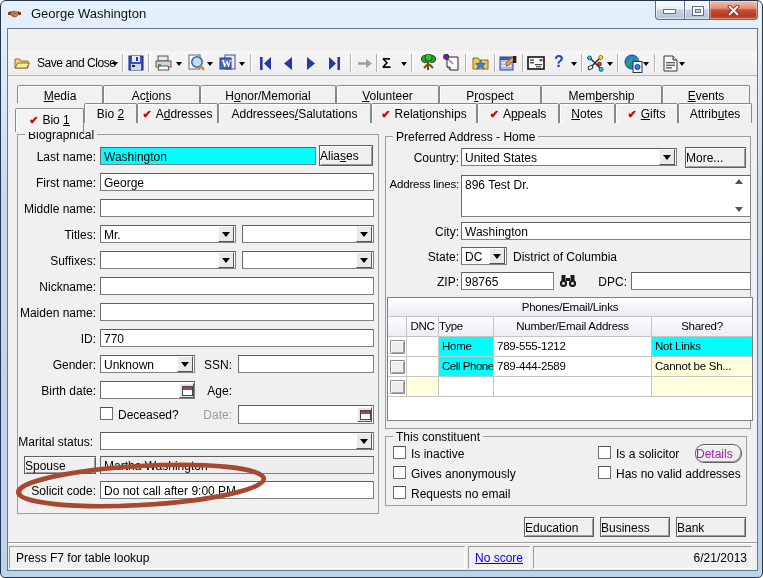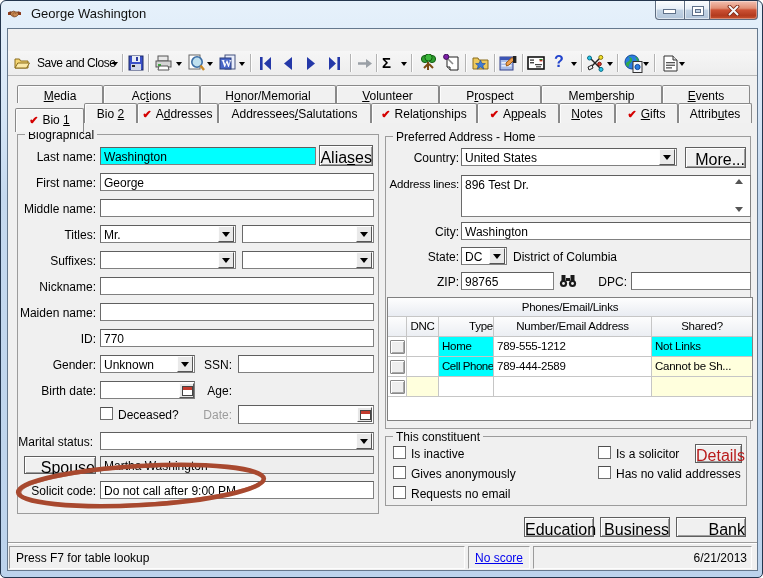--- a/index.html
+++ b/index.html
@@ -46,21 +46,21 @@
 
 .lbl { position:absolute; text-align:right; font-size:12px; color:#000; white-space:nowrap; }
 .fld { position:absolute; background:#fff; border:1px solid #808080; border-top-color:#5f5f5f; border-left-color:#6a6a6a;
   font-size:12px; padding:2px 0 0 3px; white-space:nowrap; overflow:hidden; }
 .dd { position:absolute; width:16px; background:#e9e9e9; border:1px solid #9b9b9b;
   border-top-color:#fdfdfd; border-left-color:#fdfdfd; border-bottom-color:#565656; border-right-color:#565656; }
 .dd:after { content:""; position:absolute; left:50%; top:50%; margin:-2px 0 0 -4px;
   border-left:4px solid transparent; border-right:4px solid transparent; border-top:5px solid #000; }
 .btn { position:absolute; background:#f0f0f0; border:1px solid #5f5f5f;
   box-shadow:inset 1px 1px 0 #ffffff, inset -1px -1px 0 #9d9d9d;
-  text-align:right; font-size:16px; color:#000; }
+  text-align:left; font-size:12px; color:#000; }
 .gb { position:absolute; border:1px solid #9c9c9c; }
 .gbl { position:absolute; background:#f0f0f0; padding:0 3px; font-size:12px; white-space:nowrap; }
 .cb { position:absolute; width:13px; height:13px; background:#fff; border:1px solid #6e6e6e; border-top-color:#4f4f4f; }
 .cblbl { position:absolute; font-size:12px; white-space:nowrap; }
 
 .tcell { position:absolute; border-right:1px solid #c6c6c6; border-bottom:1px solid #c6c6c6;
   font-size:11.5px; letter-spacing:-0.25px; padding:3px 0 0 3px; white-space:nowrap; overflow:hidden; }
 .selbtn { position:absolute; background:#eeeeee; border:1px solid #8a8a8a;
   box-shadow:inset 1px 1px 0 #fff, inset -1px -1px 0 #a8a8a8; border-radius:1px; }
 .scar { position:absolute; width:0; height:0; border-left:4px solid transparent; border-right:4px solid transparent; }
@@ -343,21 +343,21 @@
       <circle cx="4.5" cy="10.5" r="1.4" fill="#f0f0f0"></circle>
       <circle cx="13.5" cy="10.5" r="1.4" fill="#f0f0f0"></circle>
     </svg>
     <div class="lbl" style="left:560px;width:66px;top:274px;">DPC:</div>
     <div class="fld" style="left:630px;top:271px;width:120px;height:18px;"></div>
 
     <div class="abs" style="left:386px;top:296px;width:366px;height:124px;background:#fff;border:1px solid #808080;"></div>
     <div class="tcell" style="left:387px;top:297px;width:364px;height:19px;background:linear-gradient(#fefefe,#e9ecf2);border-right:none;text-align:center;padding-left:0;">Phones/Email/Links</div>
     <div class="tcell" style="left:387px;top:316px;width:19px;height:20px;background:linear-gradient(#fdfdfd,#ebeef3);"></div>
     <div class="tcell" style="left:406px;top:316px;width:32px;height:20px;background:linear-gradient(#fdfdfd,#ebeef3);text-align:center;padding-left:0;">DNC</div>
-    <div class="tcell" style="left:438px;top:316px;width:55px;height:20px;background:linear-gradient(#fdfdfd,#ebeef3);text-align:right;padding-left:0;">Type</div>
+    <div class="tcell" style="left:438px;top:316px;width:55px;height:20px;background:linear-gradient(#fdfdfd,#ebeef3);text-align:left;padding-left:0;">Type</div>
     <div class="tcell" style="left:493px;top:316px;width:158px;height:20px;background:linear-gradient(#fdfdfd,#ebeef3);text-align:center;padding-left:0;">Number/Email Address</div>
     <div class="tcell" style="left:651px;top:316px;width:100px;height:20px;background:linear-gradient(#fdfdfd,#ebeef3);text-align:center;padding-left:0;border-right:none;">Shared?</div>
 
     <div class="tcell" style="left:387px;top:336px;width:19px;height:20px;"></div>
     <div class="tcell" style="left:406px;top:336px;width:32px;height:20px;"></div>
     <div class="tcell" style="left:438px;top:336px;width:55px;height:20px;background:#00ffff;">Home</div>
     <div class="tcell" style="left:493px;top:336px;width:158px;height:20px;">789-555-1212</div>
     <div class="tcell" style="left:651px;top:336px;width:100px;height:20px;background:#00ffff;border-right:none;">Not Links</div>
 
     <div class="tcell" style="left:387px;top:356px;width:19px;height:20px;"></div>
@@ -381,21 +381,21 @@
     <div class="cb" style="left:392px;top:445px;"></div>
     <div class="cblbl" style="left:410px;top:446px;">Is inactive</div>
     <div class="cb" style="left:392px;top:465px;"></div>
     <div class="cblbl" style="left:410px;top:466px;">Gives anonymously</div>
     <div class="cb" style="left:392px;top:485px;"></div>
     <div class="cblbl" style="left:410px;top:486px;">Requests no email</div>
     <div class="cb" style="left:597px;top:445px;"></div>
     <div class="cblbl" style="left:615px;top:446px;">Is a solicitor</div>
     <div class="cb" style="left:597px;top:465px;"></div>
     <div class="cblbl" style="left:615px;top:466px;">Has no valid addresses</div>
-    <div class="btn" style="left:694px;top:443px;width:47px;height:19px;padding-top:2px;color:#b91c1c;">Details</div>
+    <div class="btn" style="left:694px;top:443px;width:47px;height:19px;padding-top:2px;color:#a21caf;border-radius:9px;">Details</div>
 
     <div class="btn" style="left:523px;top:516px;width:70px;height:20px;padding-top:3px;">Education</div>
     <div class="btn" style="left:599px;top:516px;width:70px;height:20px;padding-top:3px;">Business</div>
     <div class="btn" style="left:675px;top:516px;width:70px;height:20px;padding-top:3px;">Bank</div>
   </div>
   <div id="statusbar">
     <div class="abs" style="left:7px;top:541px;width:749px;height:1px;background:#9b9b9b;"></div>
     <div class="abs" style="left:7px;top:542px;width:749px;height:1px;background:#ffffff;"></div>
     <div class="sp" style="left:8px;width:456px;padding-left:6px;">Press F7 for table lookup</div>
     <div class="sp" style="left:467px;width:62px;color:#0000ee;text-align:center;"><span style="text-decoration:underline;">No score</span></div>

